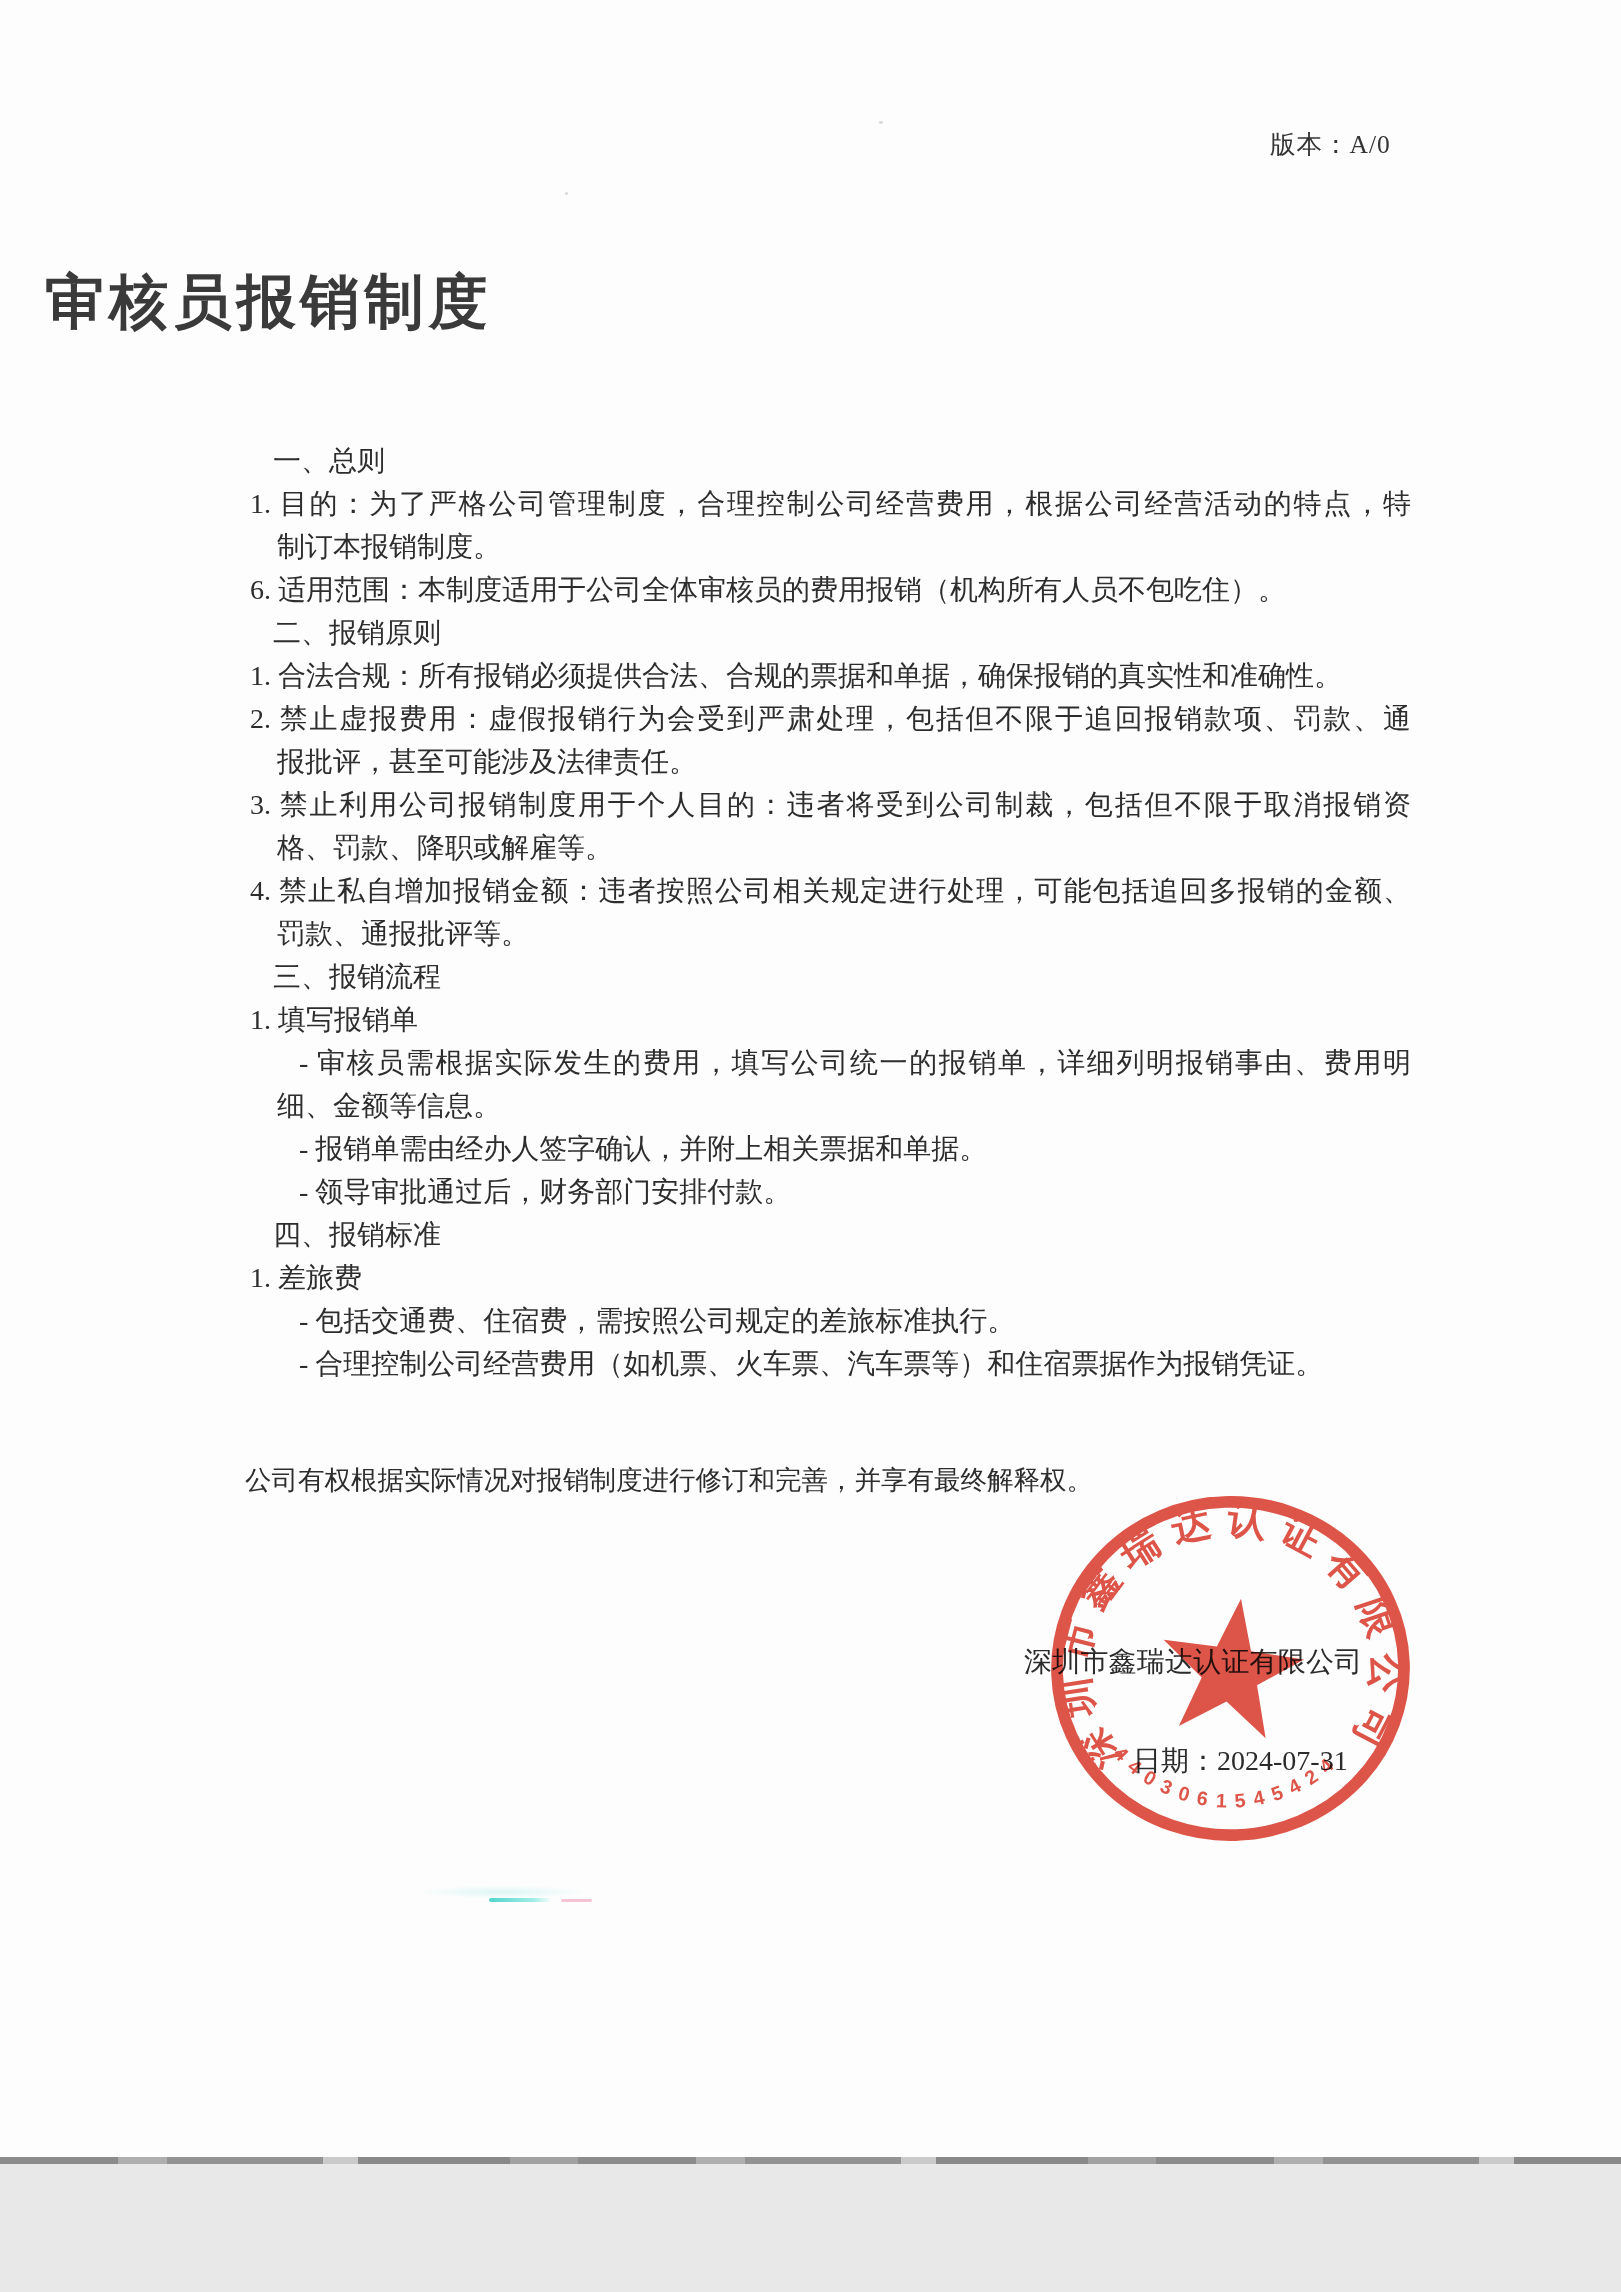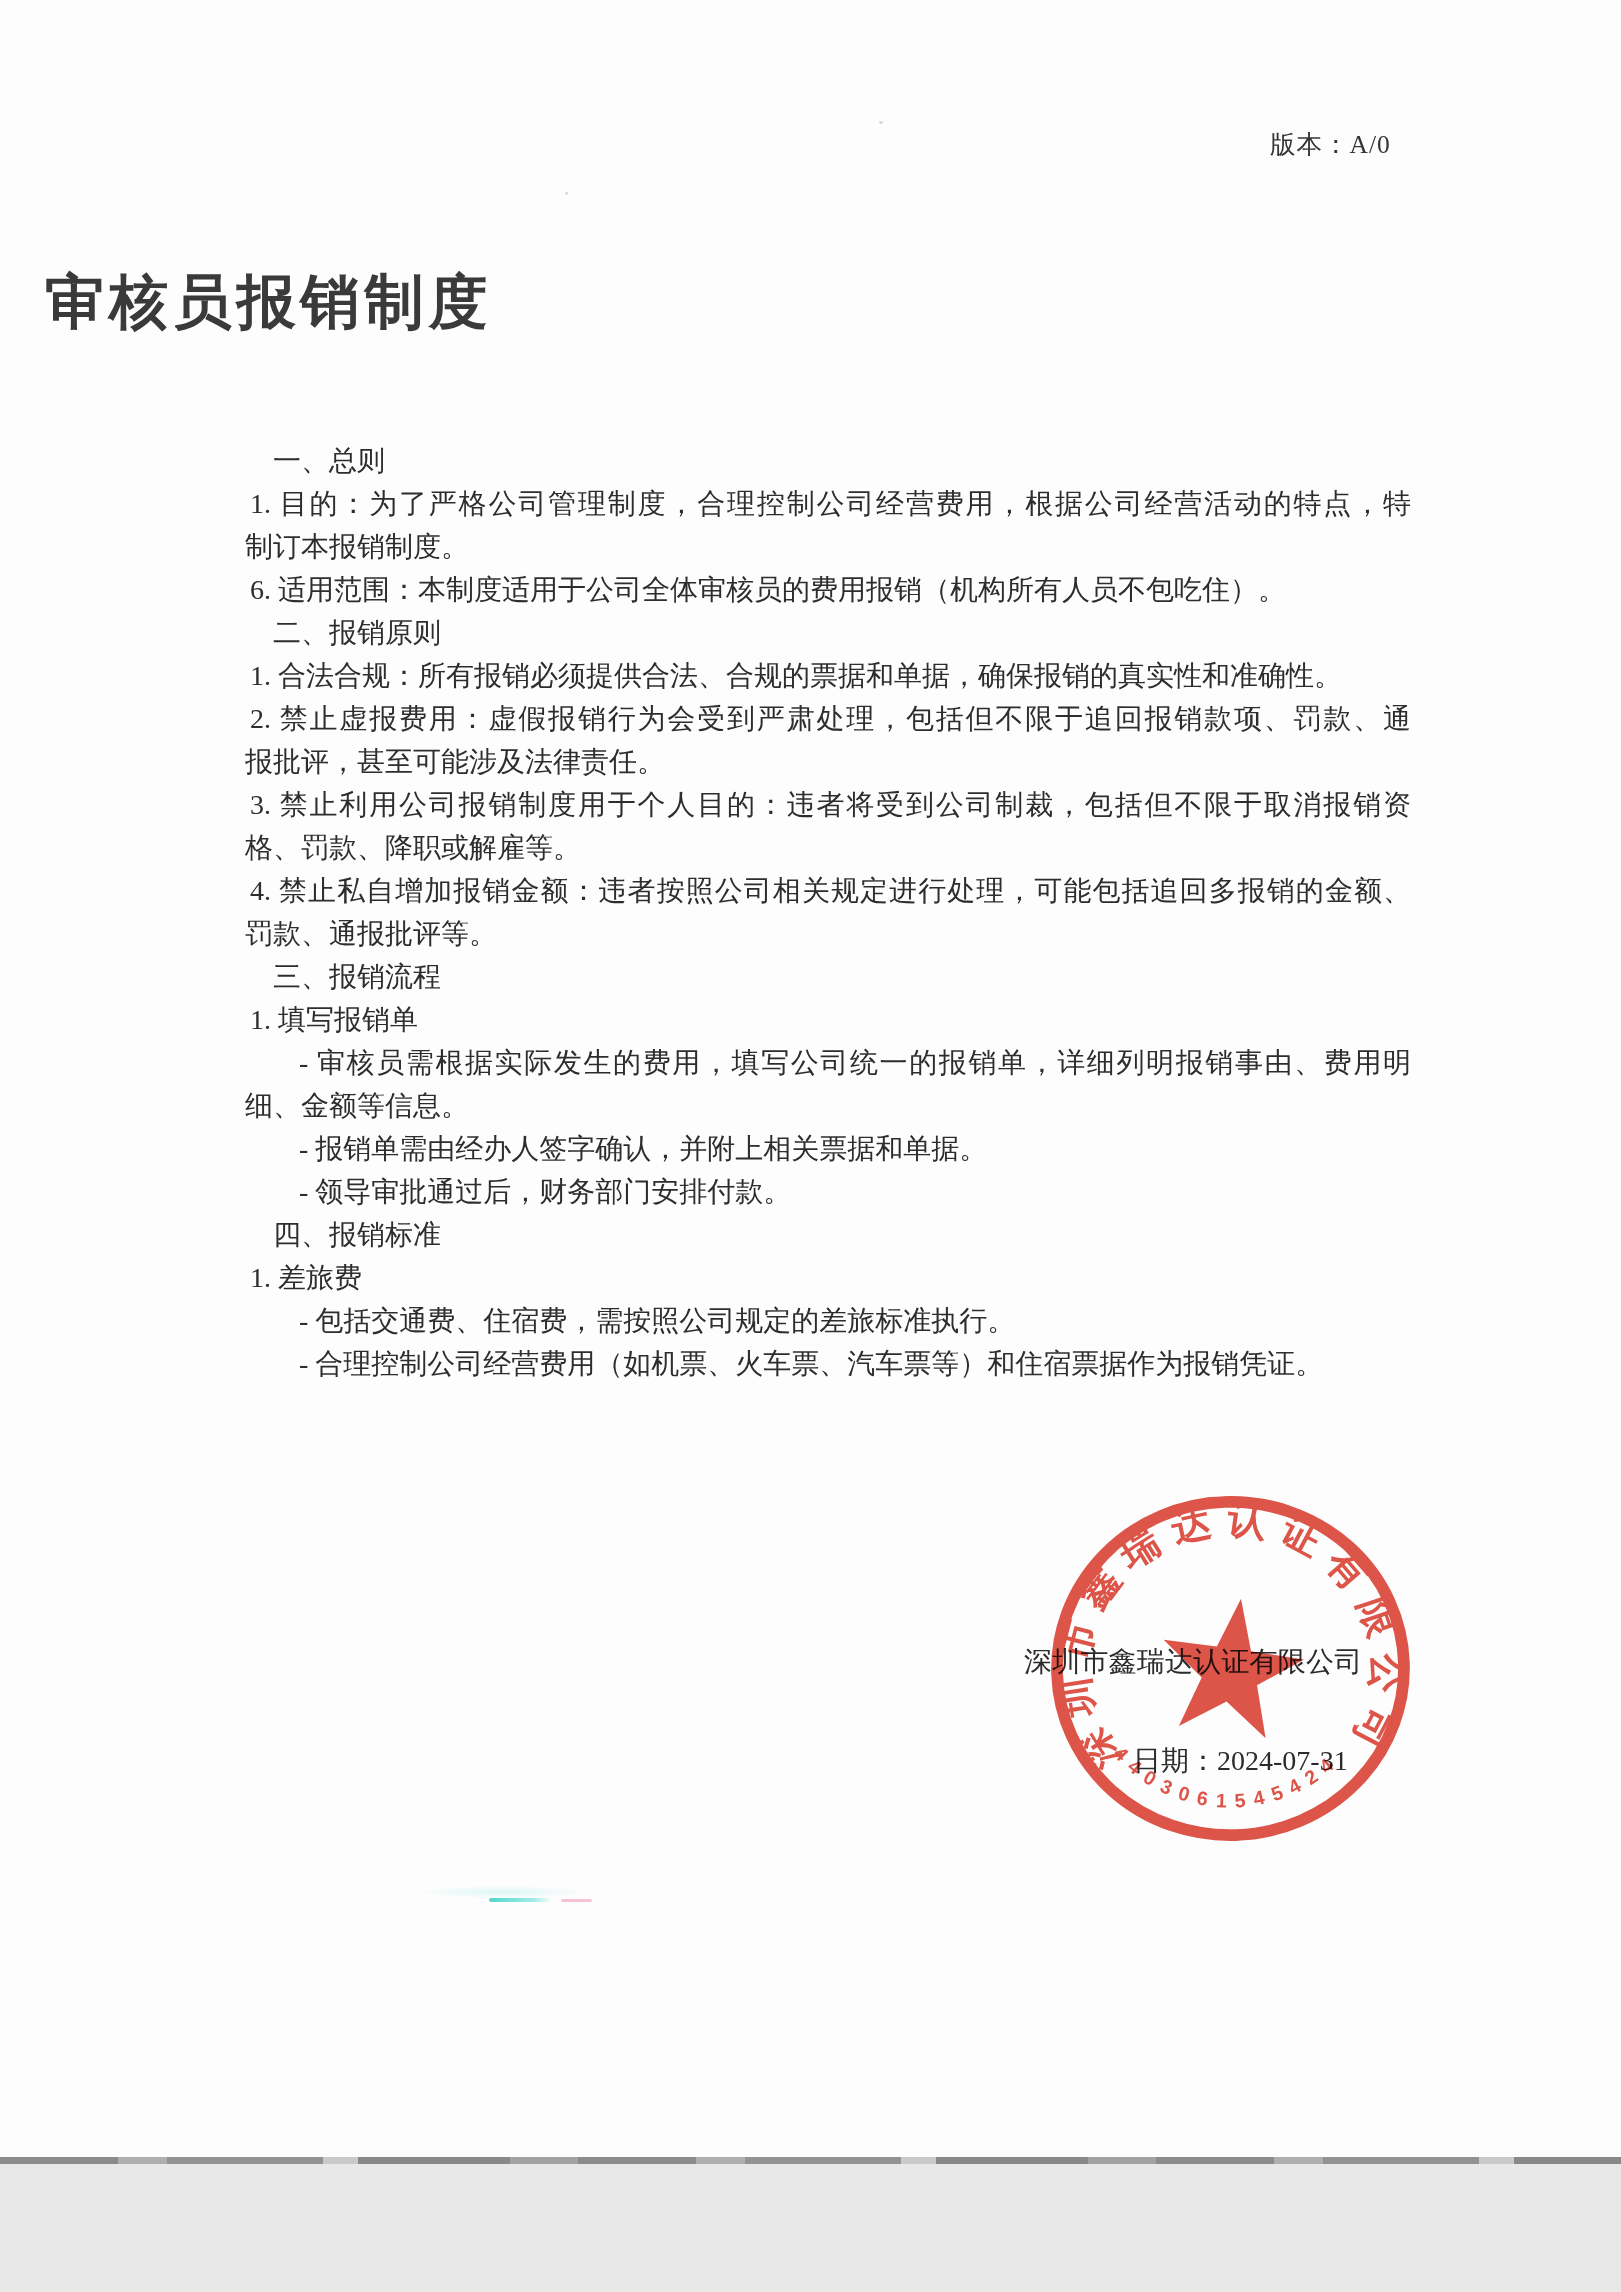--- a/index.html
+++ b/index.html
@@ -30,21 +30,21 @@
     height:43px;line-height:43px;
     white-space:nowrap;overflow:visible;
   }
   .bline.fill{
     white-space:normal;
     text-align:justify;text-align-last:justify;
     overflow:hidden;
   }
   .t-header{padding-left:28px;}
   .t-item{padding-left:4.9px;}
-  .t-cont{padding-left:0;}
+  .t-cont{padding-left:0;margin-left:32px;}
   .t-bullet{padding-left:54px;}
   .closing-note{
     position:absolute;left:245px;top:1462px;
     font-size:26.5px;color:#2d2d2d;white-space:nowrap;
   }
   .sign-company{
     position:absolute;left:1024px;top:1643px;
     font-size:28px;letter-spacing:0.2px;color:#2b2b2b;white-space:nowrap;
   }
   .sign-date{
@@ -118,20 +118,21 @@
       <div class="bline t-bullet fill">- 审核员需根据实际发生的费用，填写公司统一的报销单，详细列明报销事由、费用明</div>
       <div class="bline t-cont">细、金额等信息。</div>
       <div class="bline t-bullet">- 报销单需由经办人签字确认，并附上相关票据和单据。</div>
       <div class="bline t-bullet">- 领导审批通过后，财务部门安排付款。</div>
       <div class="bline t-header">四、报销标准</div>
       <div class="bline t-item">1. 差旅费</div>
       <div class="bline t-bullet">- 包括交通费、住宿费，需按照公司规定的差旅标准执行。</div>
       <div class="bline t-bullet">- 合理控制公司经营费用（如机票、火车票、汽车票等）和住宿票据作为报销凭证。</div>
     </div>
 
+  <div class="closing-note">公司有权根据实际情况对报销制度进行修订和完善，并享有最终解释权。</div>
 
   <div class="sign-company">深圳市鑫瑞达认证有限公司</div>
 
   <div class="sign-date">日期：2024-07-31</div>
 
   <div class="seal">
     <svg viewBox="0 0 374 352" xmlns="http://www.w3.org/2000/svg">
       <defs>
         <path id="sealTopArc" d="M 83.8 273.6 A 146 138 0 1 1 290.2 273.6" fill="none"></path>
         <path id="sealBottomArc" d="M 49.3 236 A 152 142 0 0 0 324.7 236" fill="none"></path>

